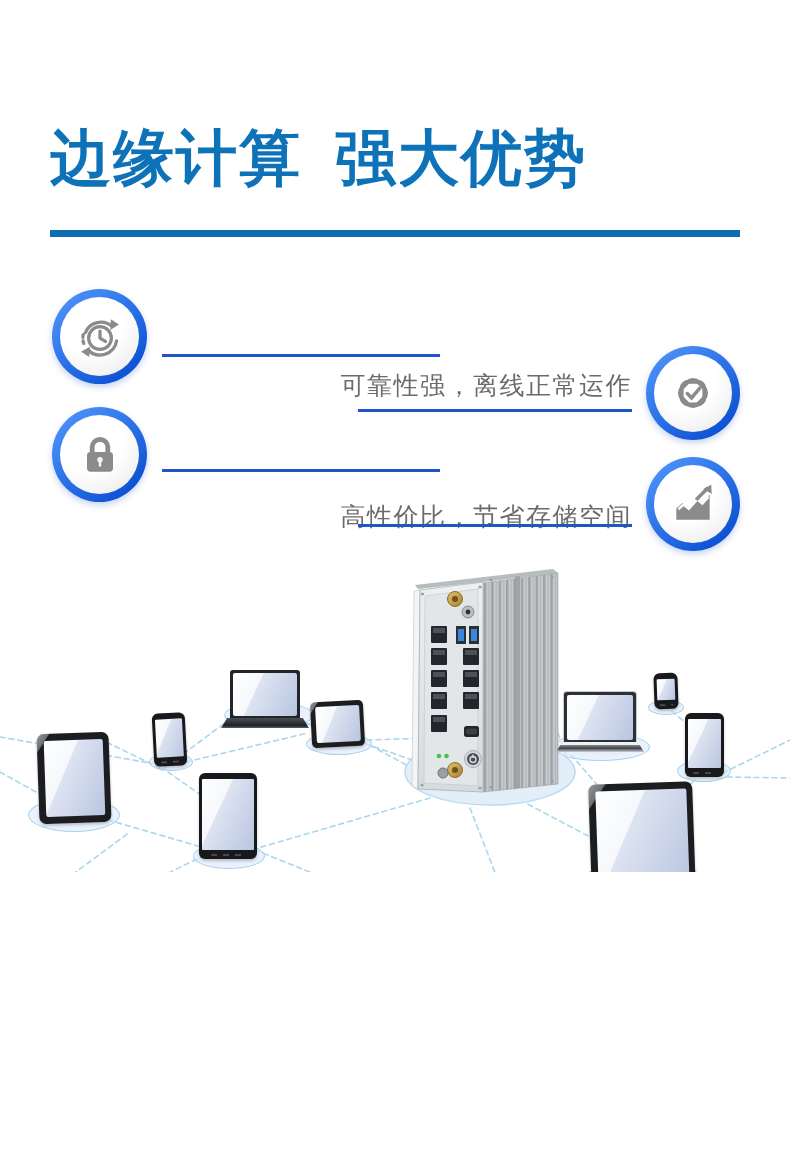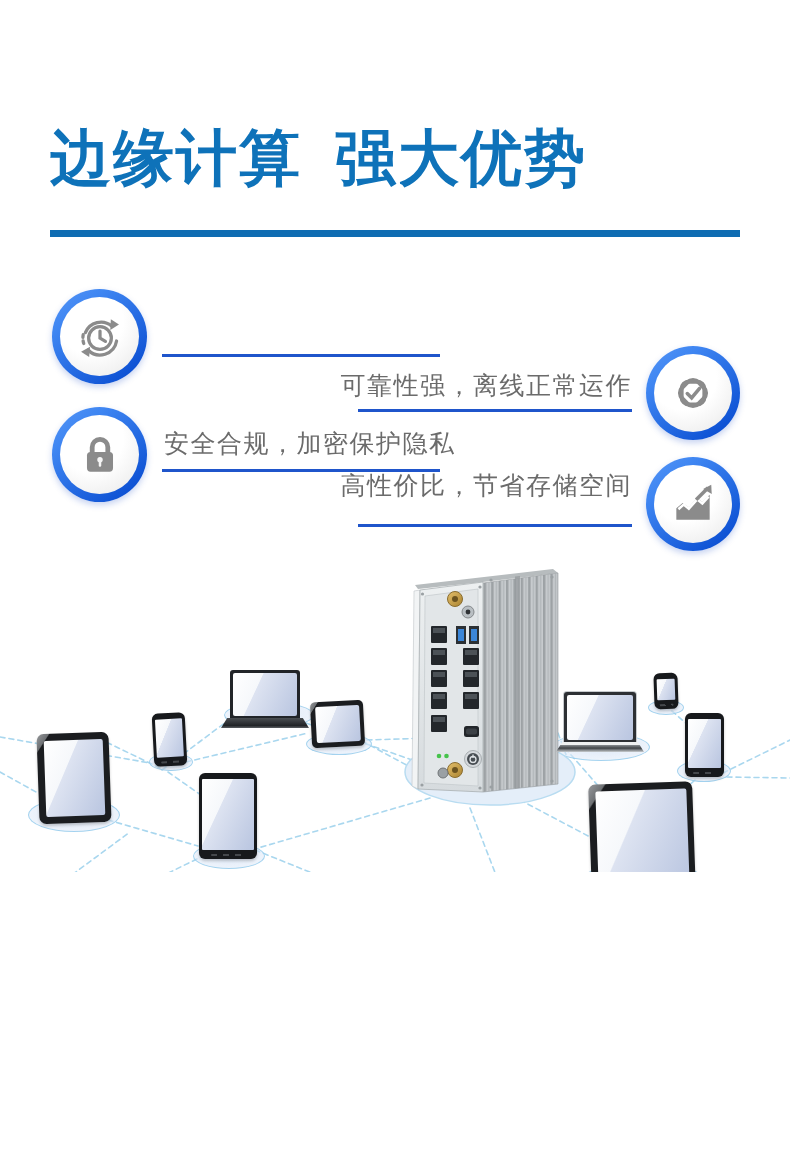--- a/index.html
+++ b/index.html
@@ -122,24 +122,23 @@
   <div class="circle" style="left:52px;top:407px;width:95px;height:95px">
     <div class="inner">
       <svg width="50" height="50" viewBox="0 0 48 48">
         <path d="M16.5 22 v-5.5 a7.5 7.5 0 0 1 15 0 V22" fill="none" stroke="#8b8b8b" stroke-width="4.6"></path>
         <rect x="11.5" y="21" width="25" height="19" rx="3.5" fill="#8b8b8b"></rect>
         <circle cx="24" cy="28.5" r="2.6" fill="#f5f5f5"></circle>
         <rect x="22.8" y="29.5" width="2.4" height="5.8" rx="1.1" fill="#f5f5f5"></rect>
       </svg>
     </div>
   </div>
-  <div class="feat-label" style="left:164px;top:427px">安全合规，加密保护隐私</div>
   <div class="underline" style="left:162px;top:469px;width:278px"></div>
 
-  <div class="feat-label right" style="top:469px">高性价比，节省存储空间</div>
+  <div class="feat-label right" style="top:500px">高性价比，节省存储空间</div>
   <div class="underline" style="left:358px;top:524px;width:274px"></div>
   <div class="circle" style="left:646px;top:457px;width:94px;height:94px">
     <div class="inner">
       <svg width="50" height="50" viewBox="0 0 48 48">
         <polygon points="8,39 8,28 14,23 20,27 28,18 33,22 40,15 40,39" fill="#8b8b8b"></polygon>
         <polyline points="10,29 15,24.5 20,28.5 28,19.5 33,23.5 39,17" fill="none" stroke="#ffffff" stroke-width="2.4"></polyline>
         <line x1="27" y1="20" x2="38.5" y2="8.5" stroke="#8b8b8b" stroke-width="3.4"></line>
         <polygon points="41.5,5.5 42,14.5 33.8,9.5" fill="#8b8b8b"></polygon>
       </svg>
     </div>

